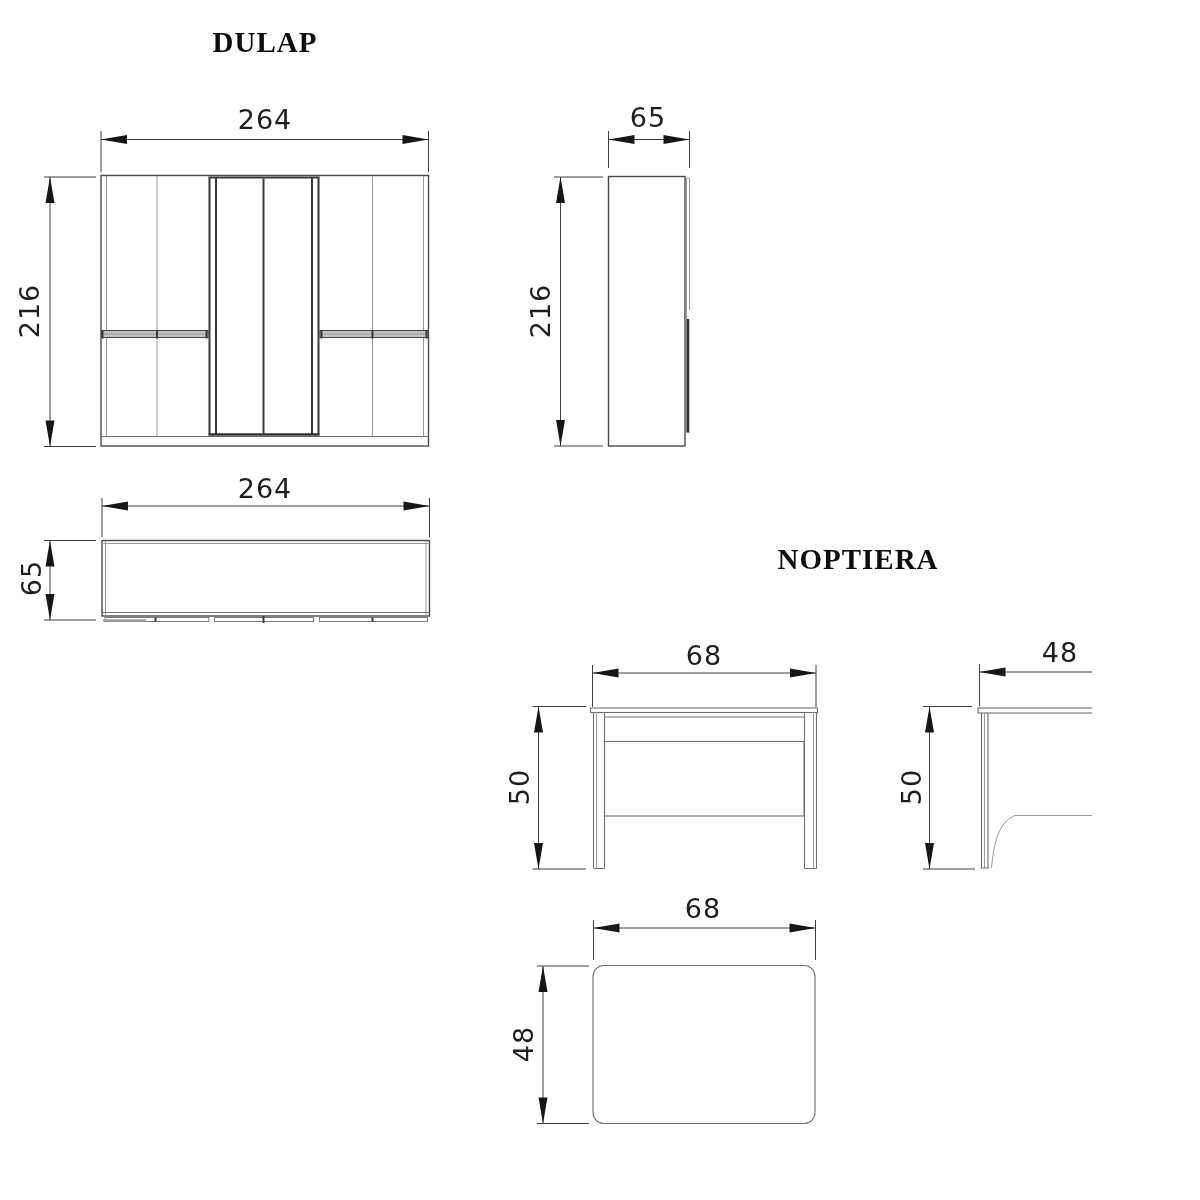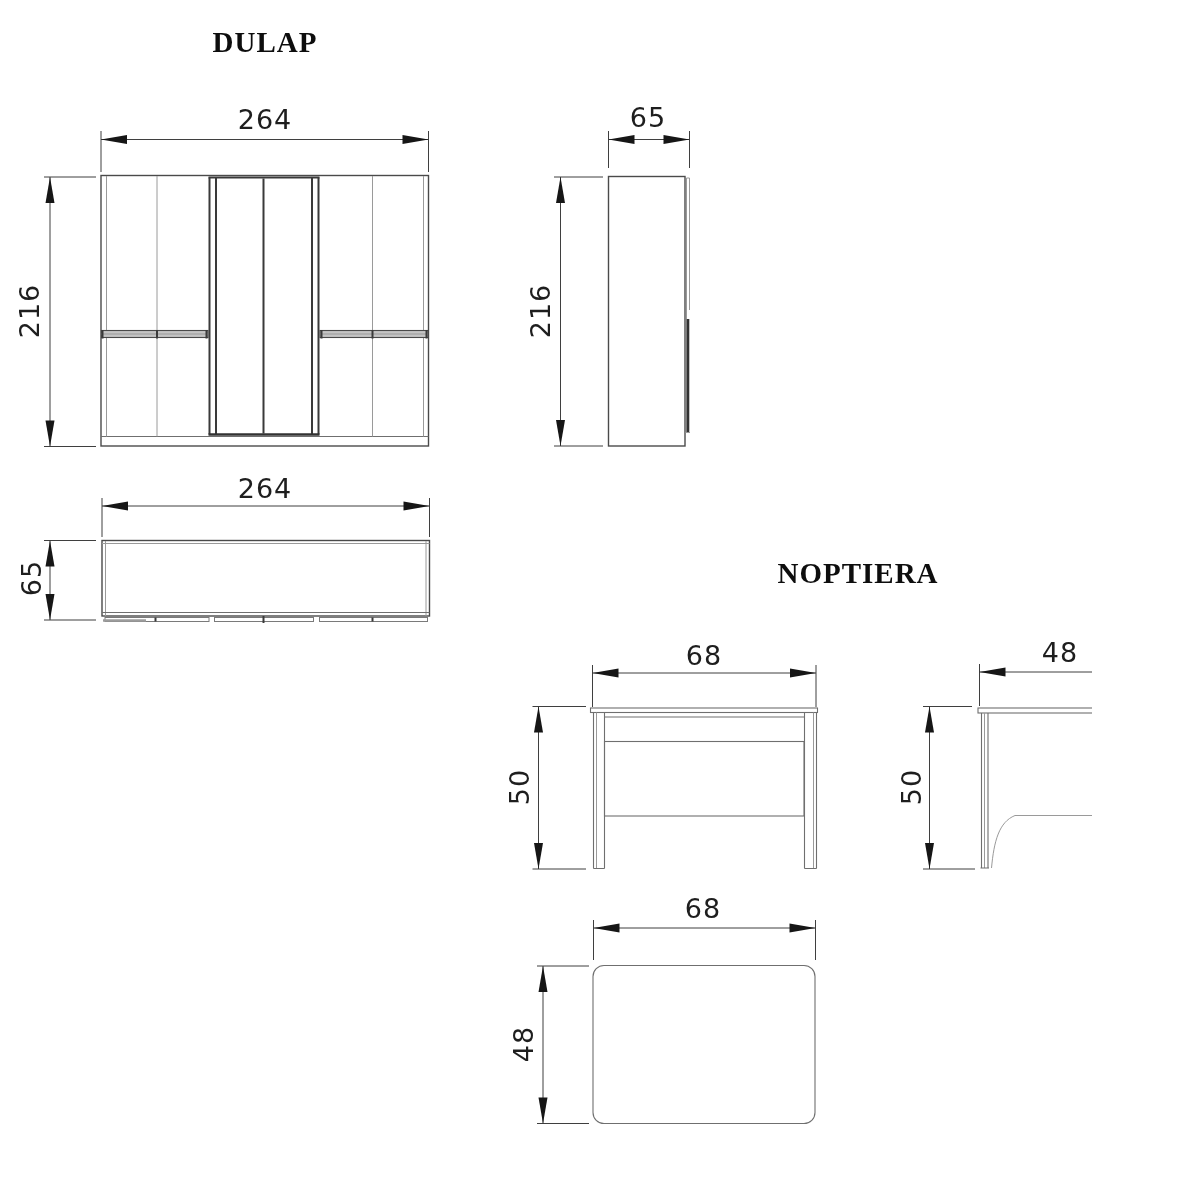--- a/index.html
+++ b/index.html
@@ -131,21 +131,21 @@
       <path class="dm" d="M593.5,920 V960 M815.5,920 V960 M593.5,928 H815.5"></path>
       <polygon class="ar" points="593.5,928 619.5,923.5 619.5,932.5"></polygon>
       <polygon class="ar" points="815.5,928 789.5,923.5 789.5,932.5"></polygon>
       <path class="dm" d="M537,966 H589 M537,1123.5 H589 M543,966 V1123.5"></path>
       <polygon class="ar" points="543,966 538.5,992 547.5,992"></polygon>
       <polygon class="ar" points="543,1123.5 538.5,1097.5 547.5,1097.5"></polygon>
     </g>
   </svg>
 
   <div class="title" style="left:265px;top:42px;">DULAP</div>
-  <div class="title" style="left:858px;top:573px;">NOPTIERA</div>
+  <div class="title" style="left:858px;top:559px;">NOPTIERA</div>
 
   <div class="dim-label" style="left:265px;top:119px;">264</div>
   <div class="dim-label vert" style="left:29px;top:311px;">216</div>
   <div class="dim-label" style="left:648px;top:117px;">65</div>
   <div class="dim-label vert" style="left:540px;top:311px;">216</div>
   <div class="dim-label" style="left:265px;top:488px;">264</div>
   <div class="dim-label vert" style="left:31px;top:578px;">65</div>
 
   <div class="dim-label" style="left:704px;top:655px;">68</div>
   <div class="dim-label vert" style="left:519px;top:787px;">50</div>

